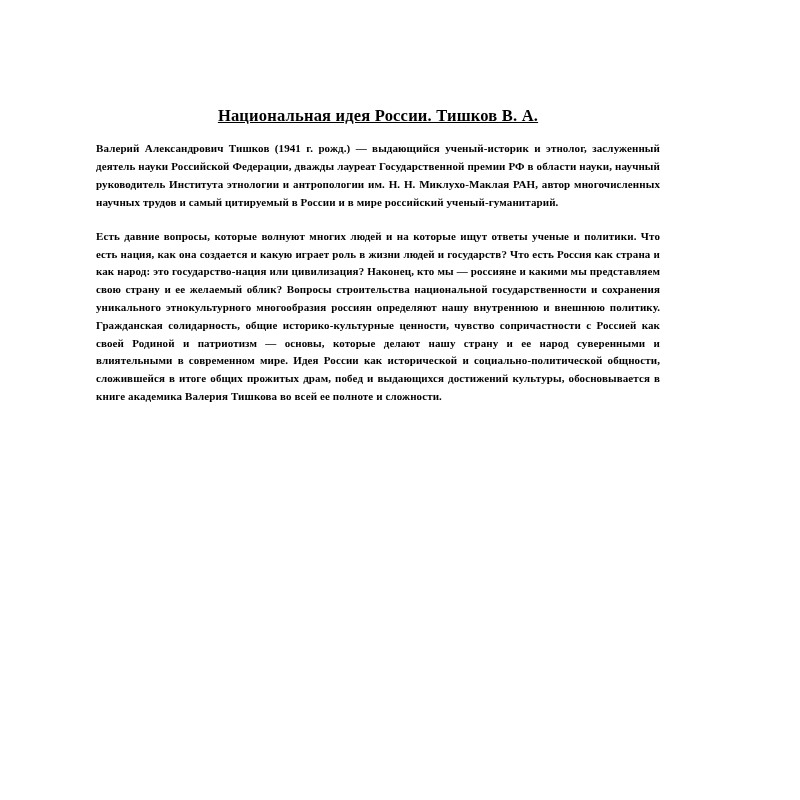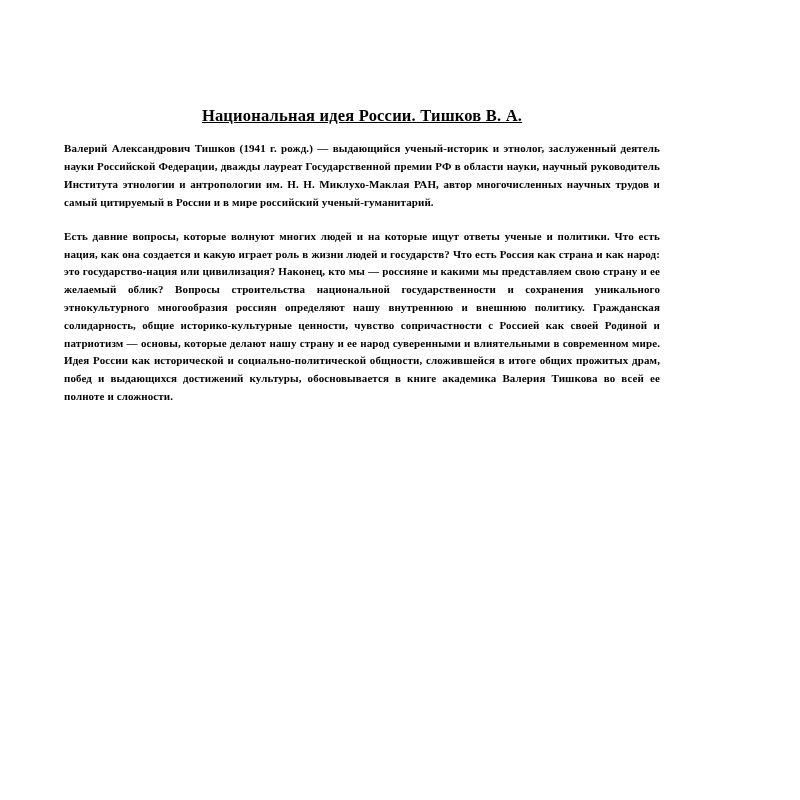--- a/index.html
+++ b/index.html
@@ -11,21 +11,21 @@
     height: 800px;
     background: #ffffff;
     font-family: "Liberation Serif", "DejaVu Serif", serif;
     color: #000000;
     overflow: hidden;
   }
   .page {
     width: 800px;
     height: 800px;
     box-sizing: border-box;
-    padding: 105px 140px 0 64px;
+    padding: 105px 140px 0 96px;
     position: relative;
   }
   .doc-title {
     font-size: 16.5px;
     font-weight: bold;
     text-align: center;
     text-decoration: underline;
     letter-spacing: 0.2px;
     margin: 0 0 14px 0;
     line-height: 1.3;

